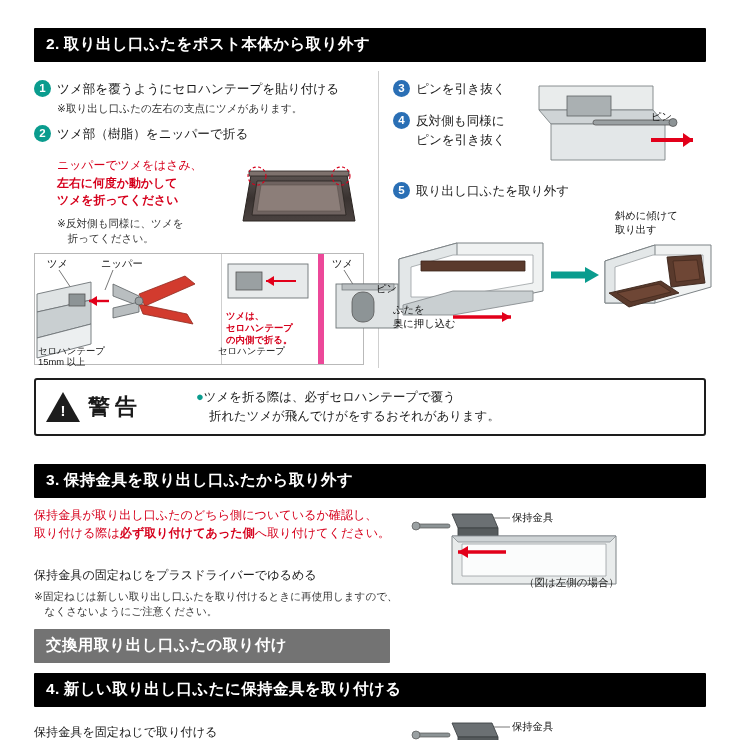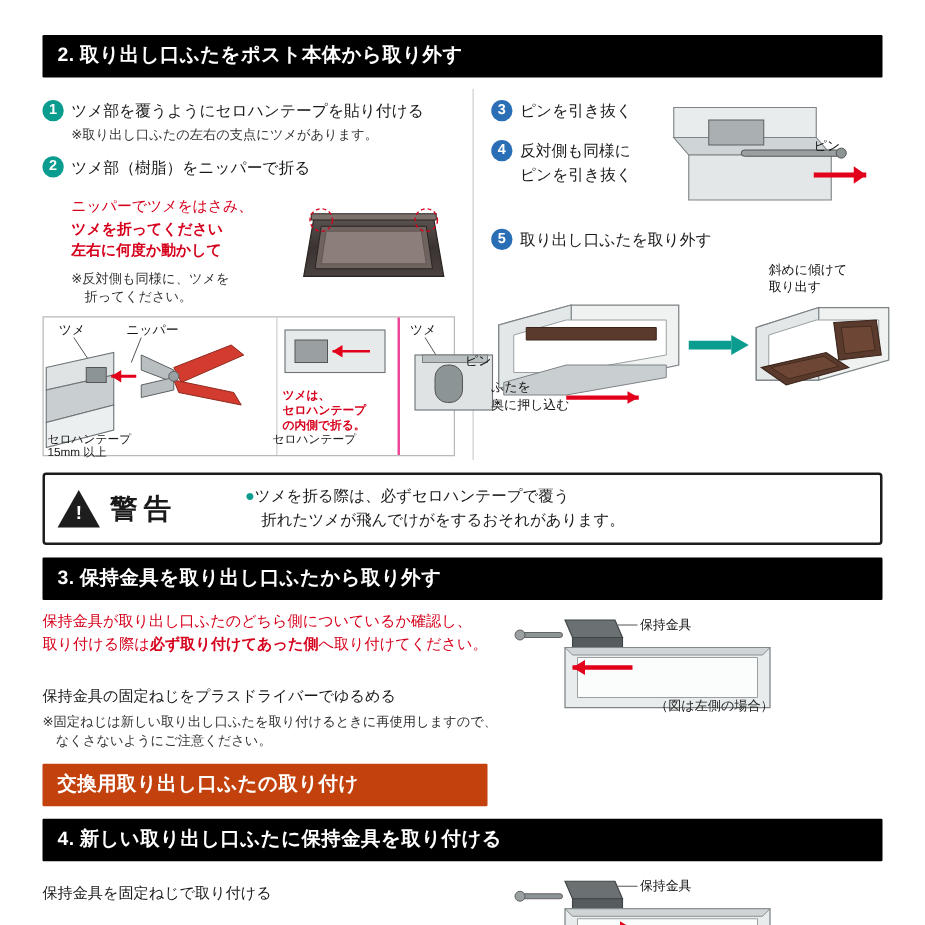--- a/index.html
+++ b/index.html
@@ -19,21 +19,21 @@
   
   .sec-head{
     background:#000000;
     color:#ffffff;
     font-size:15.5px;
     font-weight:bold;
     padding:6px 10px 7px 12px;
     letter-spacing:.4px;
     border-radius:1px;
   }
-  .sec-head.dark{background:#c2410c;}
+  .sec-head.dark{background:#737373;}
   .sec-head .num{margin-right:4px;}
   
   .circ{
     display:inline-flex;align-items:center;justify-content:center;
     width:17px;height:17px;border-radius:50%;
     background:#0a9c8e;color:#fff;
     font-size:11.5px;font-weight:bold;
     flex:0 0 auto;margin-right:6px;
     line-height:1;
   }
@@ -106,22 +106,22 @@
       <div class="note" style="margin-left:23px;">※取り出し口ふたの左右の支点にツメがあります。</div>
 
       <div class="step" style="margin-top:9px;">
         <span class="circ">2</span>
         <span class="step-txt">ツメ部（樹脂）をニッパーで折る</span>
       </div>
 
       <div style="display:flex;margin-top:14px;">
         <div style="width:178px;margin-left:23px;">
           <div class="red" style="font-size:11.9px;line-height:1.45;">ニッパーでツメをはさみ、</div>
+          <div class="redb" style="font-size:11.9px;line-height:1.45;">左右に何度か動かして</div>
           <div class="redb" style="font-size:11.9px;line-height:1.45;">ツメを折ってください</div>
-          <div class="redb" style="font-size:11.9px;line-height:1.45;">左右に何度か動かして</div>
           <div class="note" style="margin-top:7px;">※反対側も同様に、ツメを</div>
           <div class="note">　折ってください。</div>
         </div>
 
         <div style="width:128px;position:relative;">
           <svg width="128" height="72" viewBox="0 0 128 72">
             <defs>
               <linearGradient id="lidg" x1="0" y1="0" x2="0" y2="1">
                 <stop offset="0" stop-color="#5a5250"></stop>
                   <stop offset="0.5" stop-color="#3a3331"></stop>
@@ -162,21 +162,21 @@
               <path d="M104 40 L150 22 L160 30 L110 52 Z" fill="#d23b2e" stroke="#8f2a20" stroke-width="0.8"></path>
               <path d="M104 50 L152 60 L158 70 L108 60 Z" fill="#d23b2e" stroke="#8f2a20" stroke-width="0.8"></path>
               <circle cx="104" cy="47" r="4" fill="#9aa0a2" stroke="#5c6163" stroke-width="0.8"></circle>
             </g>
           </svg>
           <div style="position:absolute;left:2px;bottom:1px;line-height:1.25;">
             
           </div>
         </div>
 
-        <div style="width:96px;position:relative;border-right:2px solid #ec4899;">
+        <div style="width:96px;position:relative;border-right:6px solid #ec4899;">
           <svg width="96" height="56" viewBox="0 0 96 56" style="display:block;">
             <rect x="6" y="10" width="80" height="34" fill="#e7eaeb" stroke="#6e7477" stroke-width="0.9"></rect>
             <rect x="14" y="18" width="26" height="18" fill="#9aa0a2" stroke="#555" stroke-width="0.8"></rect>
             <path d="M44 27 L74 27" stroke="#e2001a" stroke-width="2"></path>
             <path d="M44 27 L52 22 L52 32 Z" fill="#e2001a"></path>
           </svg>
           <div class="tiny redb" style="position:absolute;left:4px;top:56px;line-height:1.3;">
             <div>ツメは、</div>
             <div>セロハンテープ</div>
             <div>の内側で折る。</div>
@@ -294,21 +294,21 @@
       <div class="warn-word">警告</div>
     </div>
     <div class="warn-body">
       <div>
         <span class="dot">●</span><span>ツメを折る際は、必ずセロハンテープで覆う</span>
       </div>
       <div style="padding-left:13px;text-align:right;">折れたツメが飛んでけがをするおそれがあります。</div>
     </div>
   </div>
 
-  <div class="sec-head" style="margin-top:10px;">
+  <div class="sec-head" style="margin-top:28px;">
     <span class="num">3.</span><span>保持金具を取り出し口ふたから取り外す</span>
   </div>
 
   <div class="s3wrap">
     <div class="s3L">
       <div class="s3line red">保持金具が取り出し口ふたのどちら側についているか確認し、</div>
       <div class="s3line">
         <span class="red">取り付ける際は</span><span class="redb">必ず取り付けてあった側</span><span class="red">へ取り付けてください。</span>
       </div>
       <div class="s3line" style="margin-top:24px;">保持金具の固定ねじをプラスドライバーでゆるめる</div>

